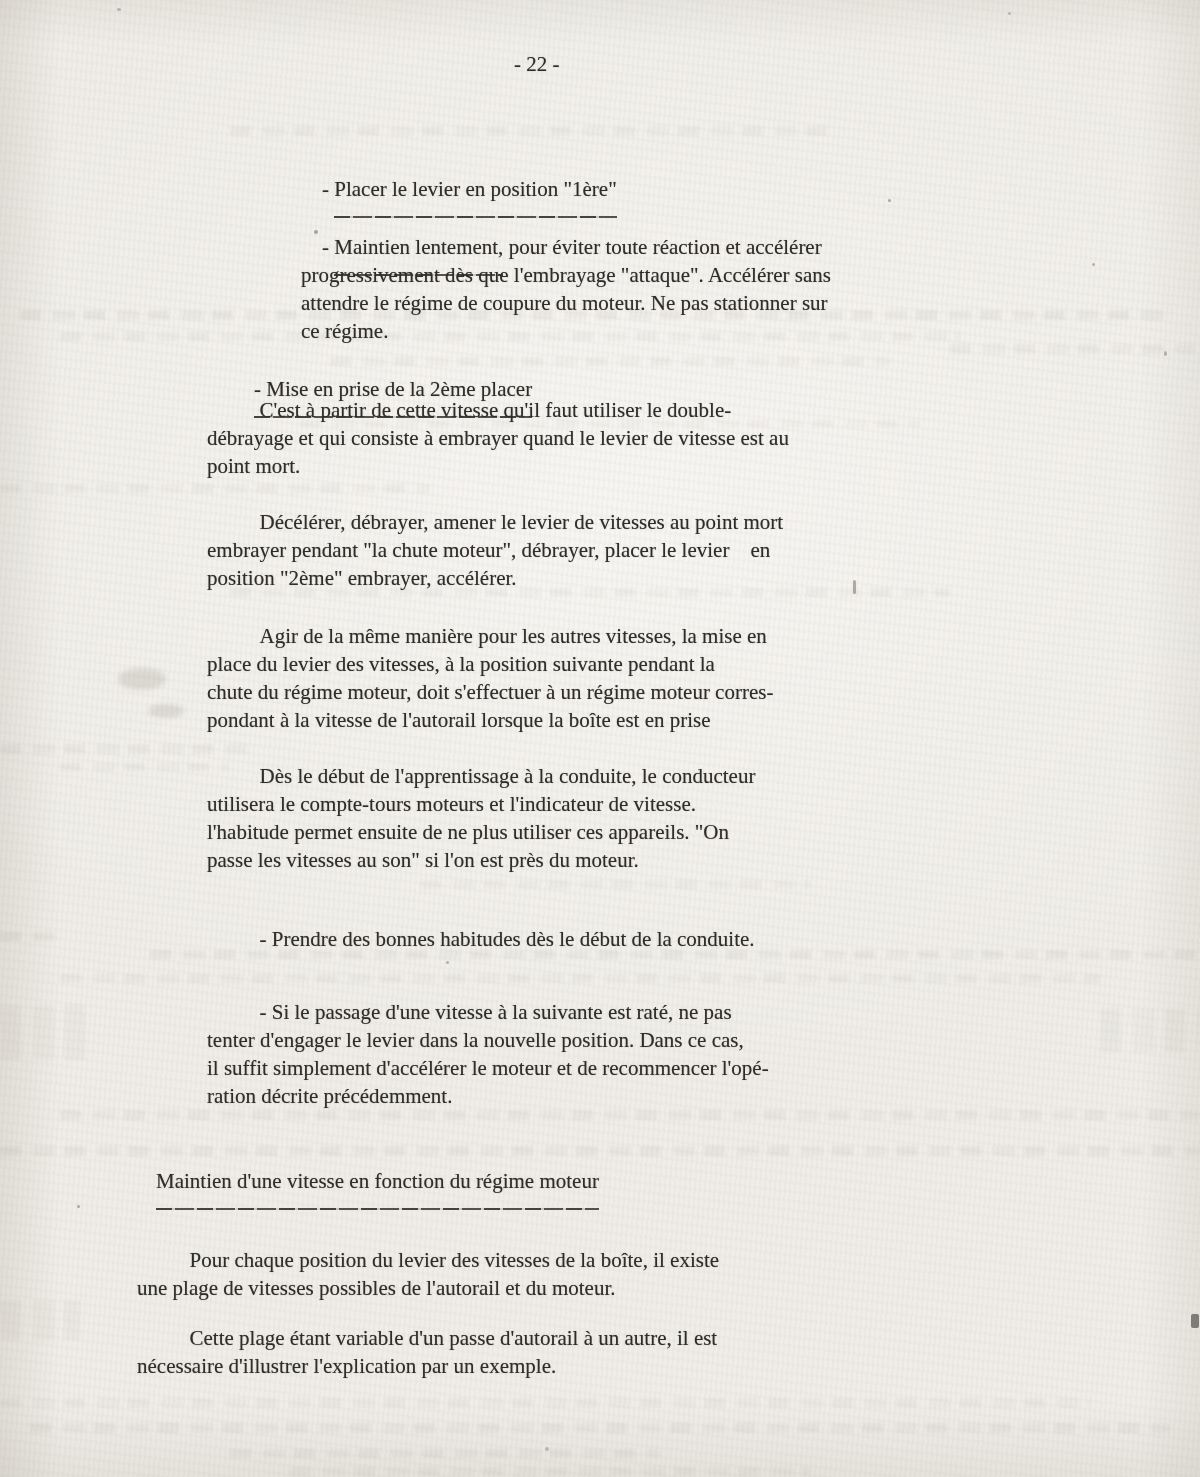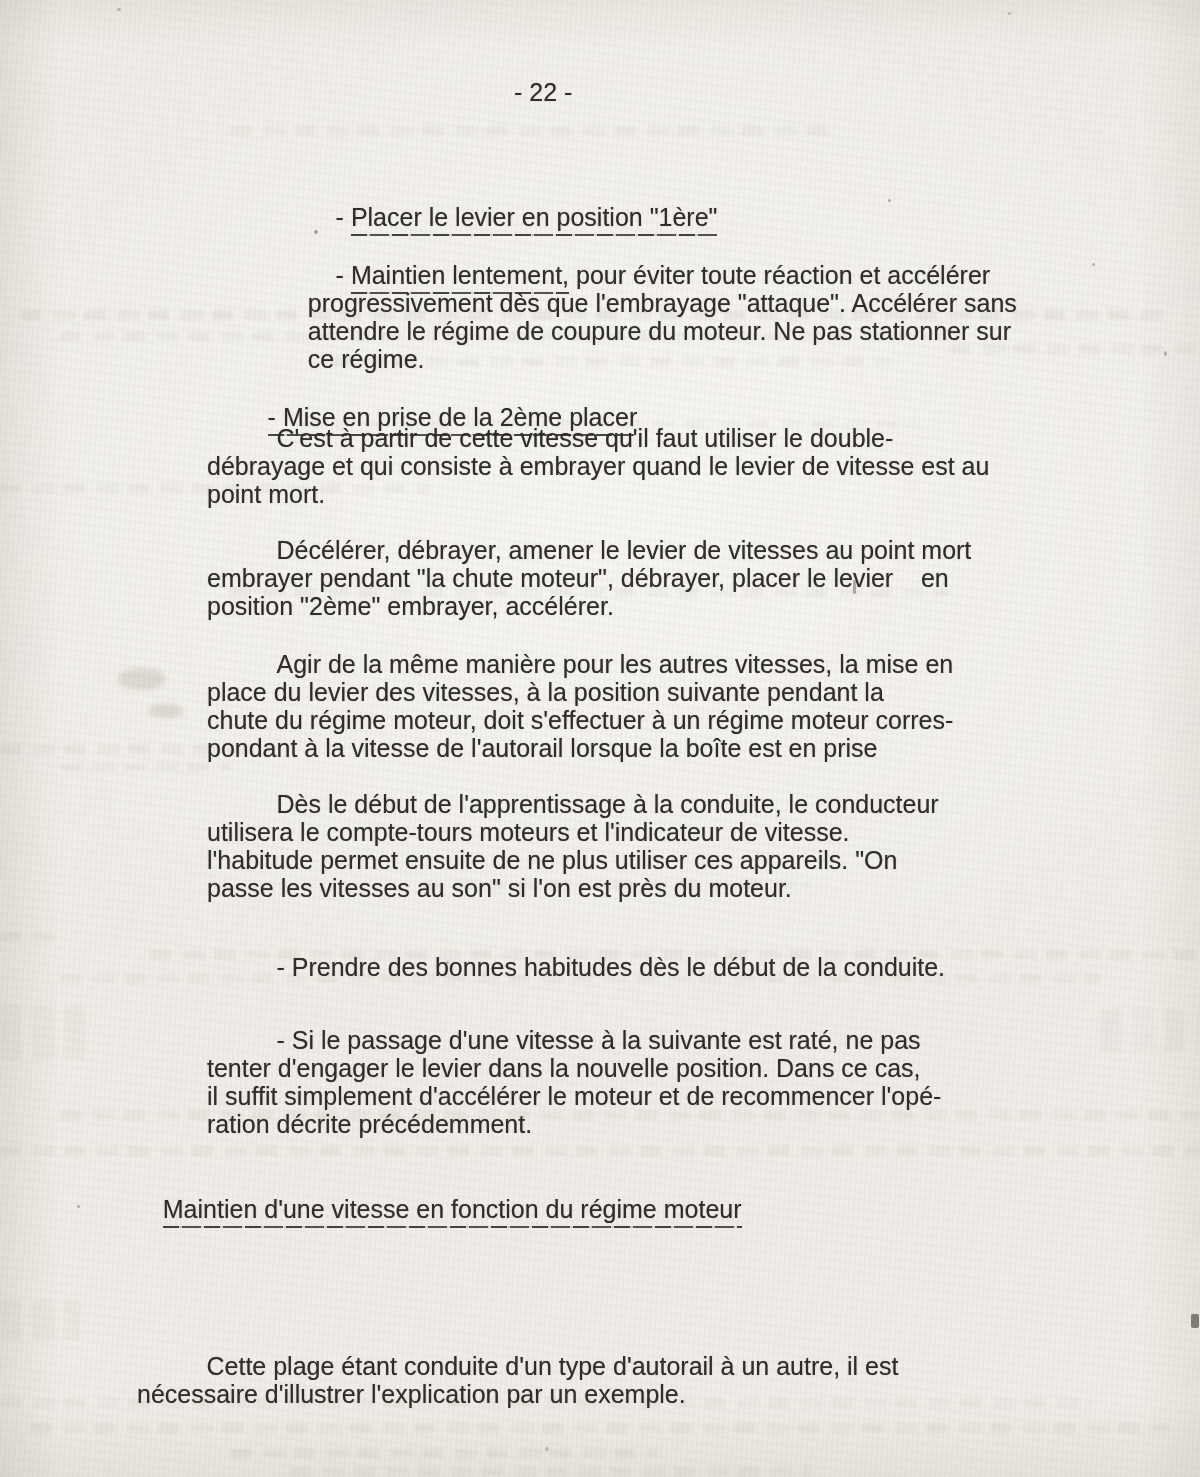--- a/index.html
+++ b/index.html
@@ -13,34 +13,33 @@
       #efede7;
   }
   .grain{
     position:absolute;inset:0;pointer-events:none;opacity:.65;
     background:
       repeating-linear-gradient(94deg, rgba(118,111,98,.05) 0 2px, transparent 2px 5px),
       repeating-linear-gradient(7deg, rgba(118,111,98,.04) 0 3px, transparent 3px 9px);
   }
   .line{
     position:absolute;
-    font-family:Liberation Sans, sans-serif;
-    font-size:25px;line-height:28px;color:#2e2c29;
+    font-family:Liberation Serif, serif;
+    font-size:21px;line-height:28px;color:#2e2c29;
     white-space:pre-wrap;
     text-shadow:0 0 1px rgba(46,44,41,.45);
-    margin-top:28px;
   }
   .indent{text-indent:5ch;}
   .hang{padding-left:2ch;text-indent:-2ch;}
   .u{
     background:repeating-linear-gradient(90deg,
       rgba(43,41,38,.88) 0 16px, rgba(43,41,38,.18) 16px 19px,
       rgba(43,41,38,.8) 19px 38px, rgba(43,41,38,.12) 38px 41px)
       left bottom / 100% 2.5px no-repeat;
-    padding-bottom:5px;
+    padding-bottom:17px;
   }
   .ghost{
     position:absolute;filter:blur(1.5px);border-radius:2px;pointer-events:none;
     background:repeating-linear-gradient(90deg,
       rgba(105,98,86,.55) 0 21px, rgba(105,98,86,0) 21px 33px,
       rgba(105,98,86,.4) 33px 55px, rgba(105,98,86,0) 55px 64px);
   }
   .speck{position:absolute;background:rgba(44,42,38,.7);border-radius:50%;pointer-events:none;}
   .smudge{position:absolute;background:rgba(120,112,98,.35);filter:blur(2.5px);border-radius:50%;pointer-events:none;}
 </style>
@@ -126,18 +125,20 @@
 
   <div class="line indent" style="left:207px;top:998px;width:1000px;">- Si le passage d'une vitesse à la suivante est raté, ne pas
 tenter d'engager le levier dans la nouvelle position. Dans ce cas,
 il suffit simplement d'accélérer le moteur et de recommencer l'opé-
 ration décrite précédemment.</div>
 
   <div class="line" style="left:135px;top:1139px;width:1060px;">
     <span class="u">Maintien d'une vitesse en fonction du régime moteur</span>
   </div>
 
+  <div class="line indent" style="left:137px;top:1246px;width:1058px;">Pour chaque position du levier des vitesses de la boîte, il existe
+une plage de vitesses possibles de l'autorail et du moteur.</div>
 
-  <div class="line indent" style="left:137px;top:1324px;width:1058px;">Cette plage étant conduite d'un type d'autorail à un autre, il est
+  <div class="line indent" style="left:137px;top:1324px;width:1058px;">Cette plage étant variable d'un passe d'autorail à un autre, il est
 nécessaire d'illustrer l'explication par un exemple.</div>
 
   <div class="grain"></div>
 </div>
 
 </body></html>

